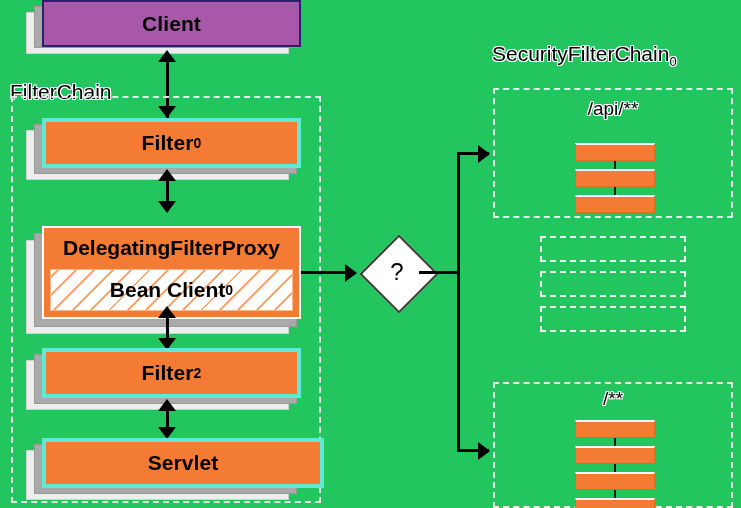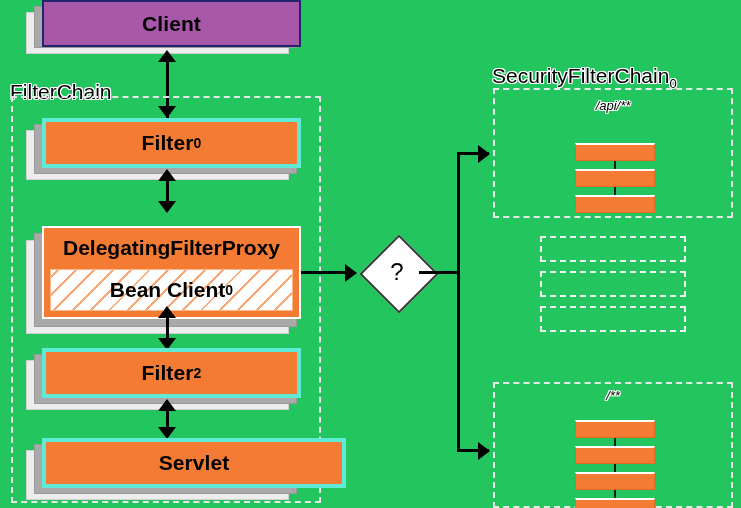--- a/index.html
+++ b/index.html
@@ -124,22 +124,21 @@
   .chainbar.lit { border-top: 2px solid #ffffff; }
   .chainconn {
     position: absolute;
     width: 2px;
     background: #1a1a1a;
   }
 
   
   .pathlabel {
     position: absolute;
-    font-style: italic;
-    font-size: 13px;
+    font-size: 19px;
     color: #000;
     white-space: nowrap;
     text-shadow:
       -1px -1px 0 #fff,  1px -1px 0 #fff,
       -1px  1px 0 #fff,  1px  1px 0 #fff,
       -1px  0   0 #fff,  1px  0   0 #fff,
        0   -1px 0 #fff,  0    1px 0 #fff;
   }
 
   
@@ -255,21 +254,21 @@
 
   <div class="abs" style="left:0; top:0; width:741px; height:508px; pointer-events:none;">
     <div class="vline" style="left:166px; top:405px; height:30px;"></div>
     <div class="arrow-up" style="left:158px; top:399px;"></div>
     <div class="arrow-down" style="left:158px; top:427px;"></div>
   </div>
 
   <div class="abs node" style="left:26px; top:438px; width:275px; height:62px;">
     <div class="plate plate-back" style="left:0px; top:12px; width:263px; height:50px;"></div>
     <div class="plate plate-mid" style="left:8px; top:6px; width:263px; height:50px;"></div>
-    <div class="plate plate-front" style="left:16px; top:0px; width:304px; height:50px;">
+    <div class="plate plate-front" style="left:16px; top:0px; width:282px; height:50px;">
       <span>Servlet</span>
     </div>
   </div>
 
   <div class="hline" style="left:301px; top:271px; width:47px;"></div>
   <div class="arrow-right" style="left:345px; top:264px;"></div>
 
   <div class="diamond-wrap" style="left:359px; top:234px;">
     <div class="diamond-shape"></div>
     <div class="diamond-label">?</div>
@@ -277,21 +276,21 @@
 
   <div class="hline" style="left:419px; top:271px; width:40px;"></div>
   <div class="vline" style="left:457px; top:152px; height:300px;"></div>
 
   <div class="hline" style="left:457px; top:152px; width:32px;"></div>
   <div class="arrow-right" style="left:478px; top:145px;"></div>
 
   <div class="hline" style="left:457px; top:449px; width:32px;"></div>
   <div class="arrow-right" style="left:478px; top:442px;"></div>
 
-  <div class="abs grouptitle" style="left:492px; top:64px;">
+  <div class="abs grouptitle" style="left:492px; top:42px;">
     <span>SecurityFilterChain</span><sub>0</sub>
   </div>
 
   <div class="abs dashgroup" style="left:493px; top:88px; width:240px; height:130px;">
     <div class="pathlabel" style="left:0; right:0; top:8px; text-align:center;">/api/**</div>
 
     <div class="chainbar lit" style="left:80px; top:53px; width:80px; height:18px;"></div>
     <div class="chainconn" style="left:119px; top:71px; height:8px;"></div>
     <div class="chainbar lit" style="left:80px; top:79px; width:80px; height:18px;"></div>
     <div class="chainconn" style="left:119px; top:97px; height:8px;"></div>

